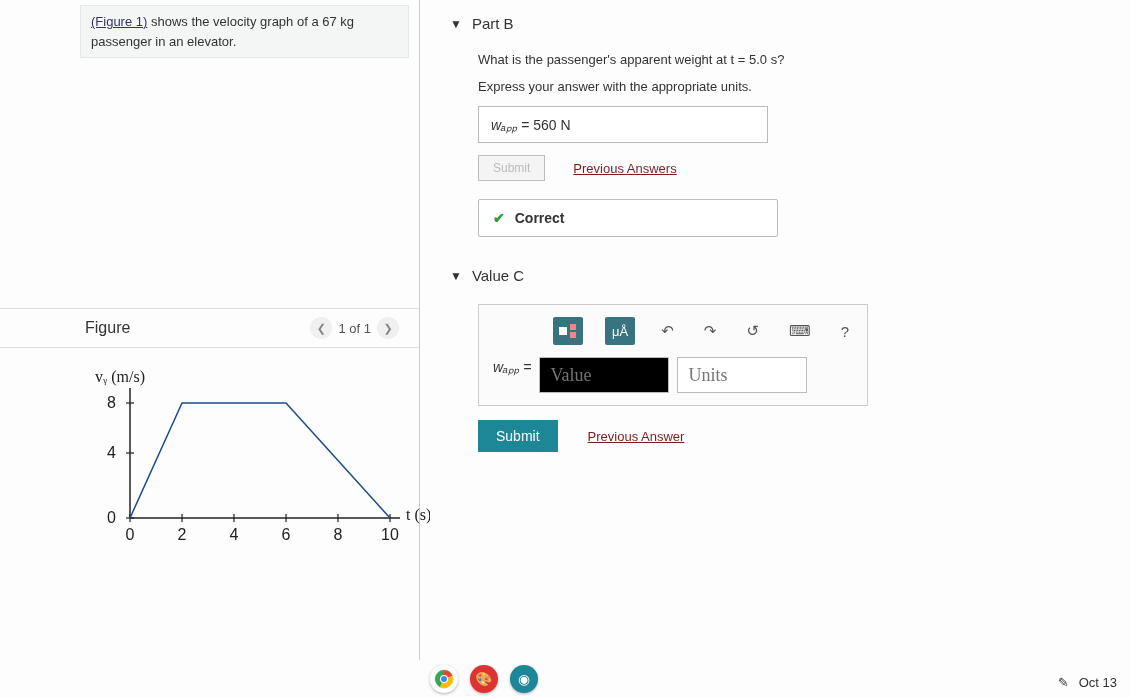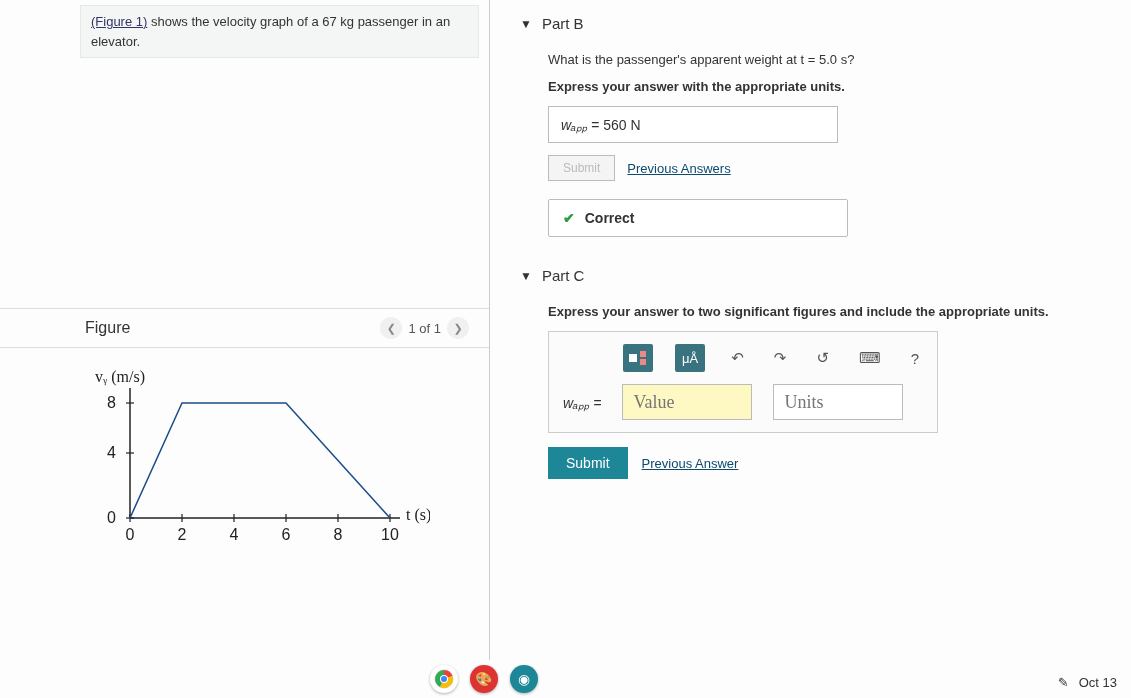--- a/index.html
+++ b/index.html
@@ -9,21 +9,21 @@
     width: 1131px;
     height: 698px;
     overflow: hidden;
     position: relative;
   }
   .main {
     display: flex;
     height: 660px;
   }
   .left-col {
-    width: 490px;
+    width: 420px;
     border-right: 1px solid #ccc;
     display: flex;
     flex-direction: column;
   }
   .problem-box {
     margin: 5px 10px 0 80px;
     padding: 6px 10px;
     background: #f4f6f6;
     border: 1px solid #e6e8e8;
     font-size: 13px;
@@ -60,56 +60,56 @@
   .part {
     margin-bottom: 30px;
   }
   .part-header {
     display: flex; align-items: center; gap: 10px;
     font-size: 15px; color: #333; margin-bottom: 20px;
   }
   .caret { font-size: 12px; color: #333; }
   .part-body { padding-left: 28px; font-size: 13px; color: #333; }
   .q-text { margin-bottom: 10px; }
-  .q-hint { font-weight: bold; margin-bottom: 12px; margin-top: 12px; }
+  .q-hint { font-weight: normal; margin-bottom: 12px; margin-top: 12px; }
   .answer-box-ro {
     border: 1px solid #bbb; padding: 8px 12px;
     width: 290px; background: #fff; margin-bottom: 12px;
     font-size: 14px;
   }
   .answer-box-ro i { font-style: italic; }
   .sub-row { display:flex; align-items:center; gap:12px; margin-bottom:18px;}
   .submit-dis {
     border:1px solid #bbb; background:#f4f4f4; color:#bbb;
     padding:5px 14px; font-size:12px; cursor:default;
   }
-  .link { color:#0c4a6e; text-decoration: underline; cursor:pointer; font-size:13px;}
+  .link { color:#7f1d1d; text-decoration: underline; cursor:pointer; font-size:13px;margin-left:16px;}
   .correct-box {
     border:1px solid #bbb; border-radius:2px; background:#fff;
     width:300px; padding:10px 14px; display:flex; align-items:center; gap:10px;
     font-size:14px; font-weight:bold; color:#333;
   }
   .check { color:#2e9c3f; font-weight:bold; }
   .input-panel {
     border:1px solid #ccc; background:#fbfbfb;
     padding:12px 14px; width:390px; margin-bottom:14px;
   }
   .toolbar {
     display:flex; align-items:center; gap:22px; margin:0 0 12px 60px;
   }
   .tb-btn {
     background:#3a7380; color:#fff; width:34px; height:28px;
     display:flex; align-items:center; justify-content:center;
     font-size:13px; cursor:pointer; border-radius:2px;
   }
   .tb-ico { color:#555; font-size:15px; cursor:pointer; padding:0 4px;}
-  .input-row { display:flex; align-items:center; gap:21px; }
+  .input-row { display:flex; gap:8px; }
   .input-label { font-style:italic; font-size:14px; color:#333;}
   .val-input {
-    border:1px solid #bbb; background:#fef9c3; padding:6px 10px;
+    border:1px solid #bbb; background:#000000; padding:6px 10px;
     font-size:18px; color:#888; font-family: Georgia, serif;
     width:130px; height:36px;
   }
   .unit-input {
     border:1px solid #bbb; background:#fff; padding:6px 10px;
     font-size:18px; color:#ec4899; font-family: Georgia, serif;
     width:130px; height:36px;
   }
   .sub-row2 { display:flex; align-items:center; gap:14px;}
   .submit-btn {
@@ -210,24 +210,23 @@
         <div class="correct-box">
           <span class="check">✔</span>
           <span>Correct</span>
         </div>
       </div>
     </div>
 
     <div class="part">
       <div class="part-header">
         <span class="caret">▼</span>
-        <span>Part C</span>
+        <span>Value C</span>
       </div>
       <div class="part-body">
-        <div class="q-hint">Express your answer to two significant figures and include the appropriate units.</div>
 
         <div class="input-panel">
           <div class="toolbar">
             <span class="tb-btn">
               <svg width="20" height="16">
                   <rect x="1" y="4" width="8" height="8" fill="#fff"></rect>
                   <rect x="12" y="1" width="6" height="6" fill="#e88"></rect>
                   <rect x="12" y="9" width="6" height="6" fill="#e88"></rect>
                 </svg>
             </span>

